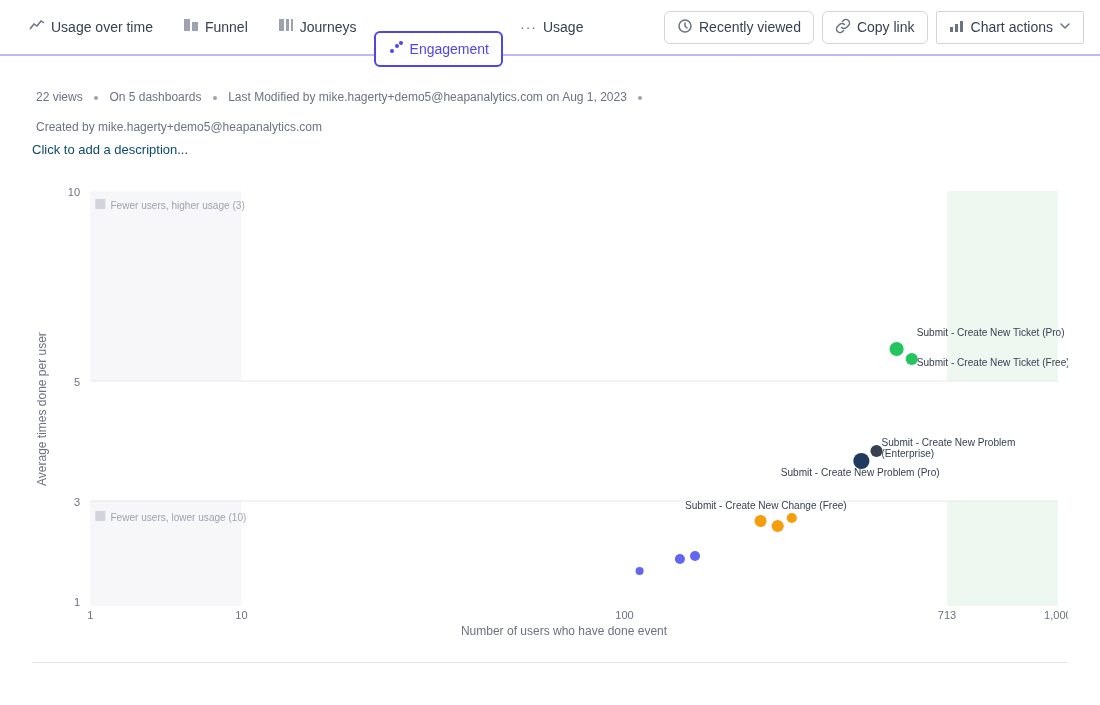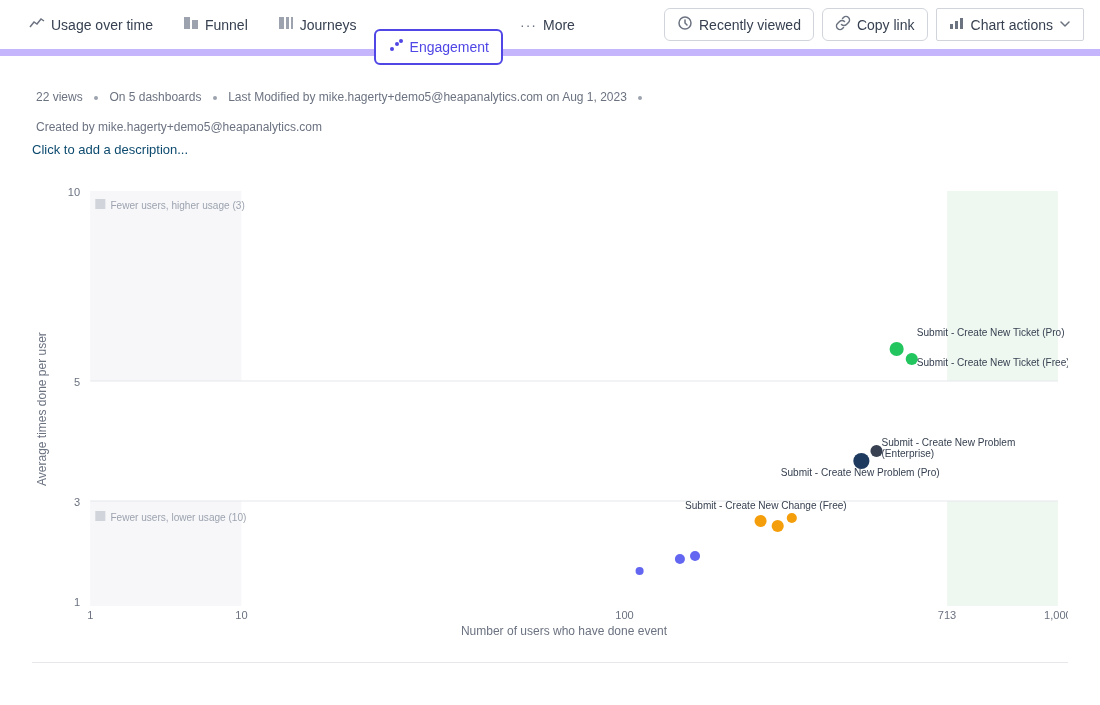--- a/index.html
+++ b/index.html
@@ -1,21 +1,21 @@
 <!DOCTYPE html>
 <html><head>
   <meta charset="utf-8">
   <style>
     * { box-sizing: border-box; margin: 0; padding: 0; }
     body { font-family: -apple-system, BlinkMacSystemFont, 'Segoe UI', sans-serif; background: #fff; color: #333; font-size: 14px; }
 
     
     .top-nav {
       display: flex; align-items: center; justify-content: space-between;
-      padding: 0 16px; border-bottom: 7px solid #c4b5fd; height: 56px;
+      padding: 0 16px; border-bottom: 2px solid #c4b5fd; height: 56px;
     }
     .nav-left { display: flex; align-items: center; gap: 4px; }
     .nav-right { display: flex; align-items: center; gap: 8px; }
 
     .nav-btn {
       display: flex; align-items: center; gap: 6px;
       padding: 6px 12px; border-radius: 6px; border: 1px solid transparent;
       background: transparent; cursor: pointer; font-size: 14px; color: #374151;
       white-space: nowrap;
     }
@@ -132,21 +132,21 @@
         <svg width="16" height="16" viewBox="0 0 16 16" fill="none">
           <circle cx="4" cy="12" r="2" fill="#4f46e5"></circle>
           <circle cx="9" cy="7" r="2" fill="#4f46e5"></circle>
           <circle cx="13" cy="4" r="2" fill="#4f46e5"></circle>
         </svg>
       </span>
       <span>Engagement</span>
     </button>
     <button class="nav-btn">
       <span style="letter-spacing:1px; color:#6b7280;">···</span>
-      <span>More</span>
+      <span>Usage</span>
     </button>
   </div>
 
   <div class="nav-right">
     <button class="nav-right-btn">
       <span>
         <svg width="16" height="16" viewBox="0 0 16 16" fill="none">
             <circle cx="8" cy="8" r="6" stroke="#6b7280" stroke-width="1.5"></circle>
             <polyline points="8,5 8,8 10,10" stroke="#6b7280" stroke-width="1.5" stroke-linecap="round"></polyline>
           </svg>

